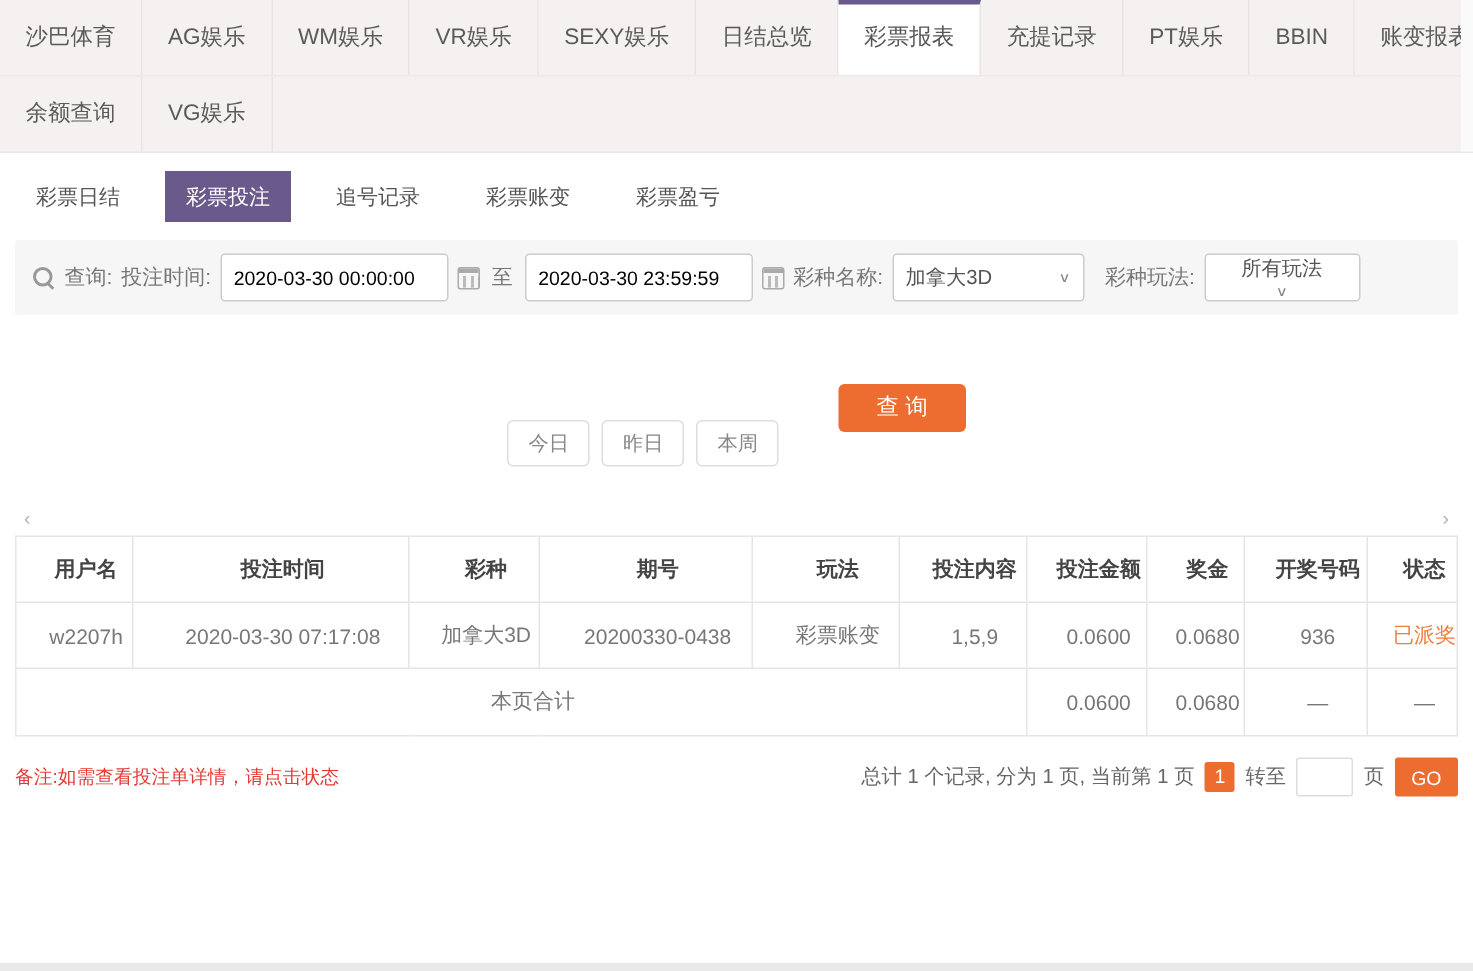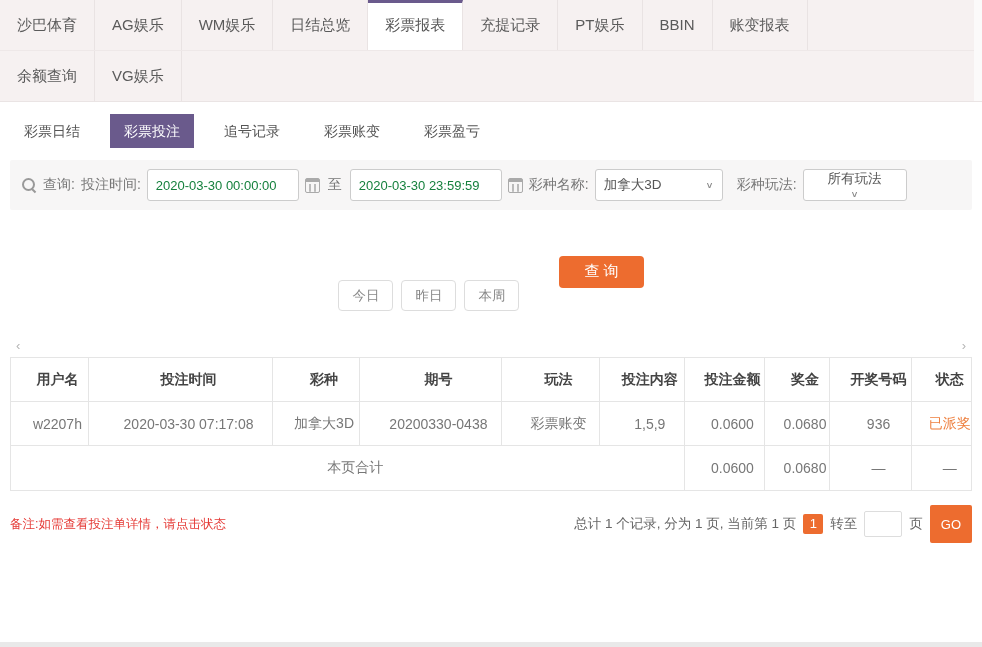--- a/index.html
+++ b/index.html
@@ -24,21 +24,21 @@
   
   .filterbar { margin:12px 10px 0 10px; height:50px; background:#f7f6f6; border-radius:2px;
     display:flex; align-items:center; padding:0 12px; font-size:14px; color:#777; }
   .filterbar label { margin-right:6px; white-space:nowrap; }
   .mag-icon { width:15px; height:15px; position:relative; margin-right:6px; flex:none; }
   .mag-icon::before { content:""; position:absolute; left:0; top:0; width:9px; height:9px;
     border:2px solid #999; border-radius:50%; }
   .mag-icon::after { content:""; position:absolute; left:10px; top:10px; width:5px; height:2px;
     background:#999; transform:rotate(45deg); transform-origin:left center; }
   .date-input { width:152px; height:32px; border:1px solid #ccc; border-radius:3px;
-    padding:0 8px; font-size:13px; color:#15803d; background:#fff;
+    padding:0 8px; font-size:13px; color:#000000; background:#fff;
     font-family:"Liberation Sans","DejaVu Sans",sans-serif; }
   .cal-icon { width:15px; height:15px; border:1px solid #aaa; border-radius:2px; margin:0 6px;
     position:relative; background:
       linear-gradient(#aaa 0 3px, transparent 3px),
       repeating-linear-gradient(to right, transparent 0 2px, #bbb 2px 4px, transparent 4px 5px);
     background-size:100% 100%, 100% 60%;
     background-position:0 0, 1px 5px; background-repeat:no-repeat; flex:none; cursor:pointer;}
   .sep { margin:0 8px 0 2px; }
   .fake-select { width:128px; height:32px; border:1px solid #ccc; border-radius:3px; background:#fff;
     display:flex; align-items:center; justify-content:space-between; padding:0 8px;
@@ -64,33 +64,35 @@
   td.status a { color:var(--status); text-decoration:none; cursor:pointer; }
   tr.totals td { height:45px; }
 
   
   .footrow { display:flex; justify-content:space-between; align-items:center; margin:14px 10px 0 10px; }
   .note { font-size:12.5px; color:var(--red); }
   .pager { display:flex; align-items:center; gap:7px; font-size:13.5px; color:#666; }
   .page-badge { min-width:20px; height:20px; line-height:20px; padding:0 5px; background:var(--orange);
     color:#fff; border-radius:2px; text-align:center; font-size:13px; cursor:pointer; }
   .goto-input { width:38px; height:26px; border:1px solid #ddd; border-radius:2px; background:#fff; }
-  .go-btn { height:38px; padding:0 11px; background:var(--orange); border:none; border-radius:2px;
+  .go-btn { height:26px; padding:0 11px; background:var(--orange); border:none; border-radius:2px;
     color:#fff; font-size:13px; cursor:pointer; font-family:inherit; }
 
   .h-scroll-track { position:fixed; left:0; bottom:0; width:982px; height:5px; background:#e9e9e9; }
 </style>
 </head>
 <body>
 
 <div class="topnav">
   <div class="topnav-row">
     <div class="tab">沙巴体育</div>
     <div class="tab">AG娱乐</div>
     <div class="tab">WM娱乐</div>
+    <div class="tab">VR娱乐</div>
+    <div class="tab">SEXY娱乐</div>
     <div class="tab">日结总览</div>
     <div class="tab active">彩票报表</div>
     <div class="tab">充提记录</div>
     <div class="tab">PT娱乐</div>
     <div class="tab">BBIN</div>
     <div class="tab">账变报表</div>
 
   </div>
   <div class="topnav-row second">
     <div class="tab">余额查询</div>

